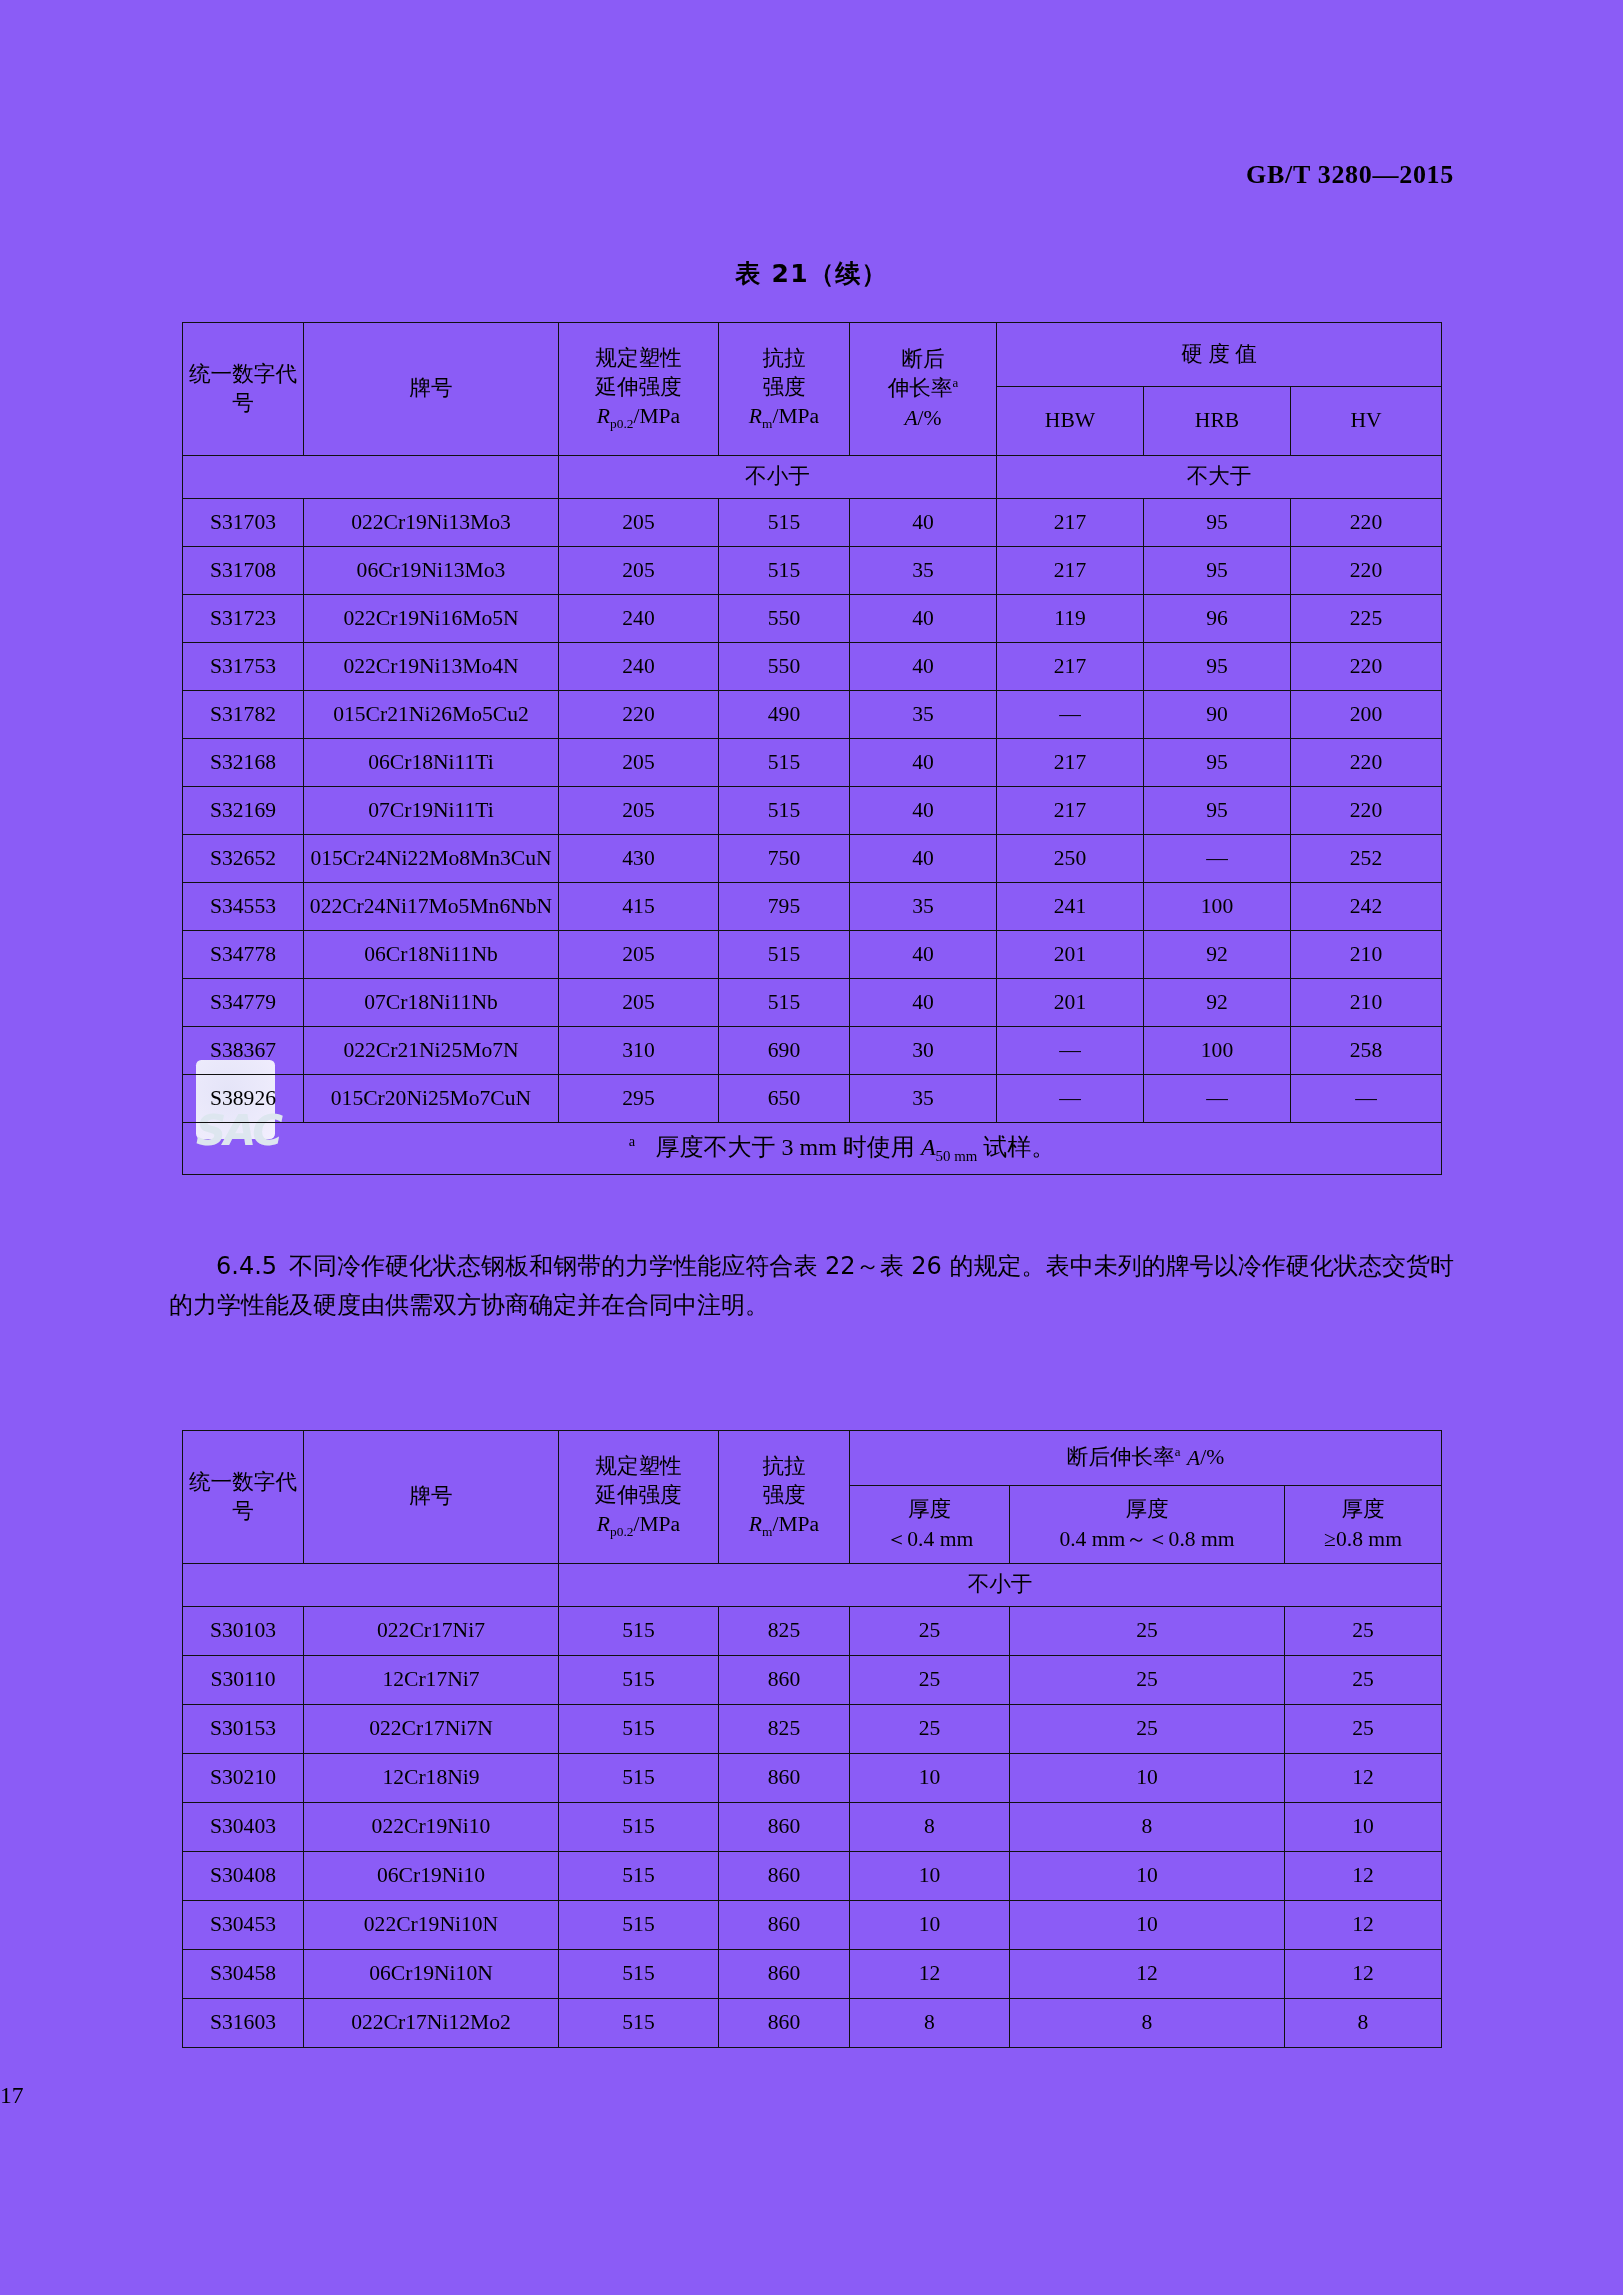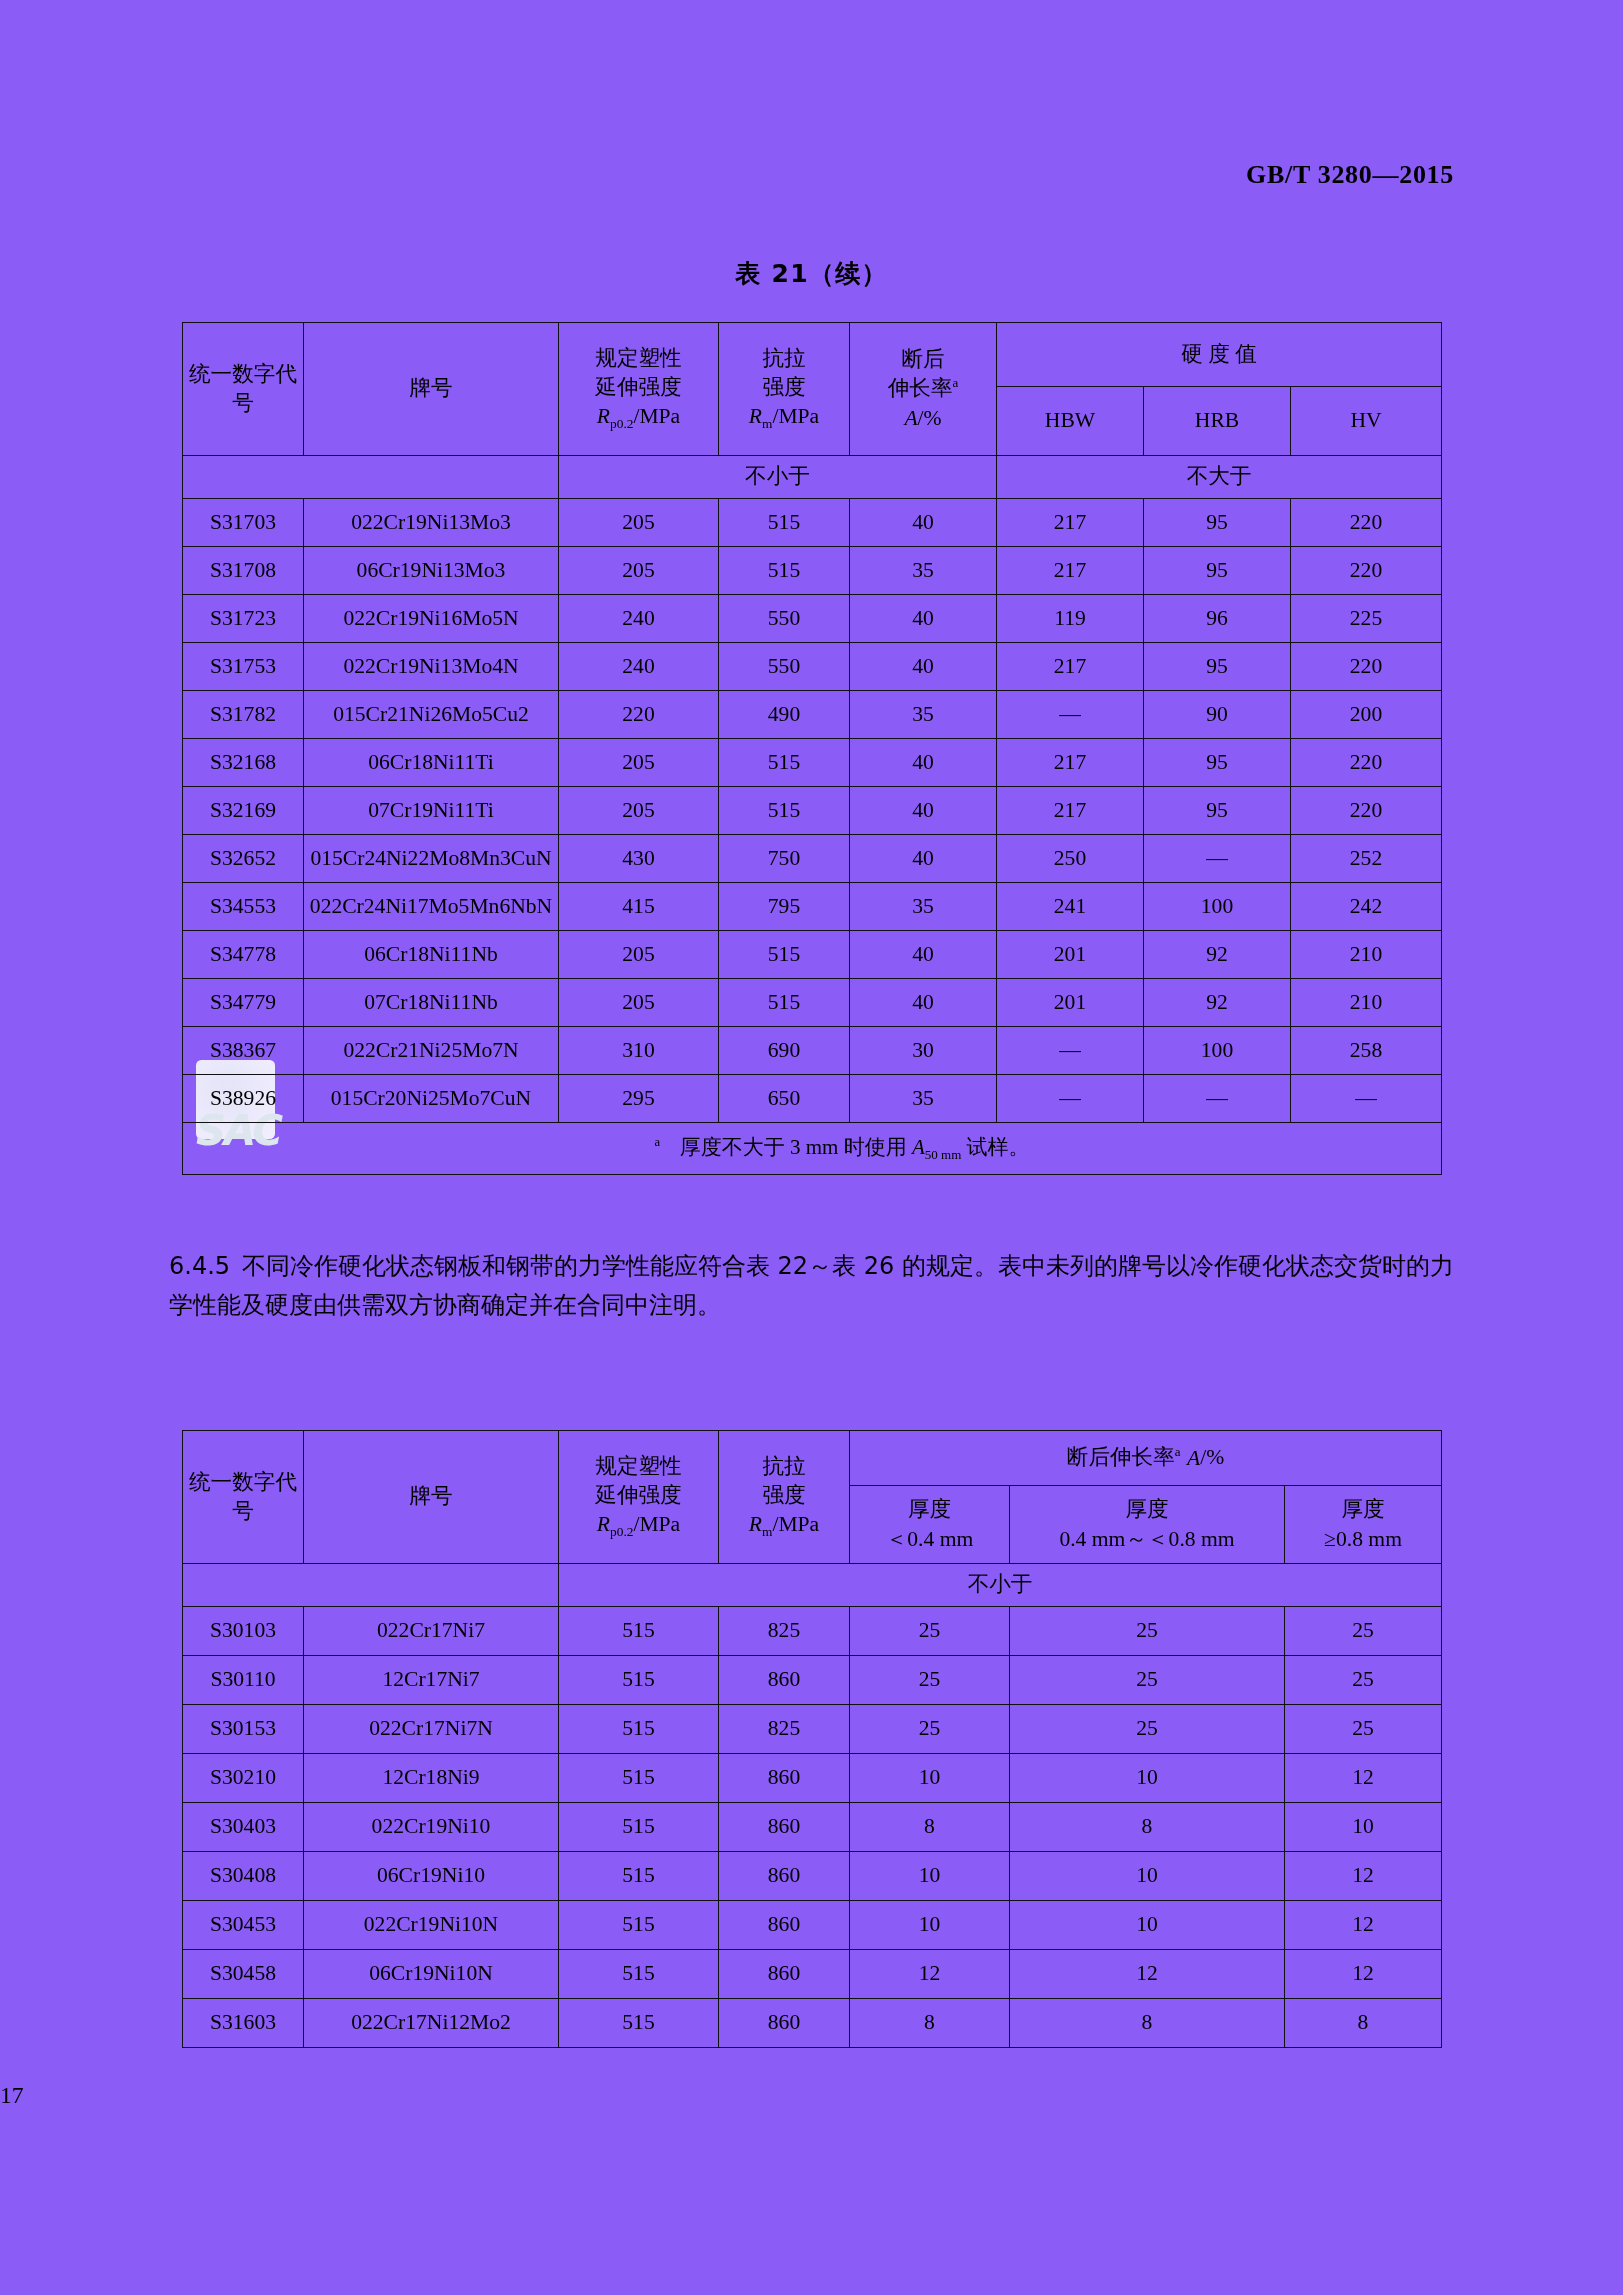--- a/index.html
+++ b/index.html
@@ -103,21 +103,21 @@
   .para {
     position: absolute;
     left: 169px;
     right: 169px;
     font-family: "DejaVu Sans", "Liberation Sans", sans-serif;
     font-size: 24px;
     line-height: 1.62;
     text-align: justify;
   }
   #para645 { top: 1247px; }
-  .para .num { margin-right: 11.8px; }
+  .para .num { margin-right: 11.8px; margin-left: 47px; }
 
   
   .pageno {
     position: absolute;
     top: 2082px;
     left: 0;
     right: 169px;
     text-align: left;
     font-size: 23.6px;
     font-family: "Liberation Serif", serif;
@@ -332,21 +332,21 @@
           <td class="lft">015Cr20Ni25Mo7CuN</td>
           <td>295</td>
           <td>650</td>
           <td>35</td>
           <td>—</td>
           <td>—</td>
           <td>—</td>
         </tr>
 
       <tr class="noterow">
-        <td colspan="8" class="lft" style="font-size:21px;padding-left:60px">
+        <td colspan="8" class="lft" style="font-size:24px;padding-left:60px">
           <sup class="fn">a</sup>
           <span style="margin-left:14.4px">厚度不大于 3 mm 时使用 </span><i class="sym">A</i><sub class="small">50 mm</sub><span> 试样。</span>
         </td>
       </tr>
     </tbody>
   </table>
 
   <div class="para" id="para645">
     <span class="num">6.4.5</span><span>不同冷作硬化状态钢板和钢带的力学性能应符合表 22～表 26 的规定。表中未列的牌号以冷作硬化状态交货时的力学性能及硬度由供需双方协商确定并在合同中注明。</span>
   </div>

